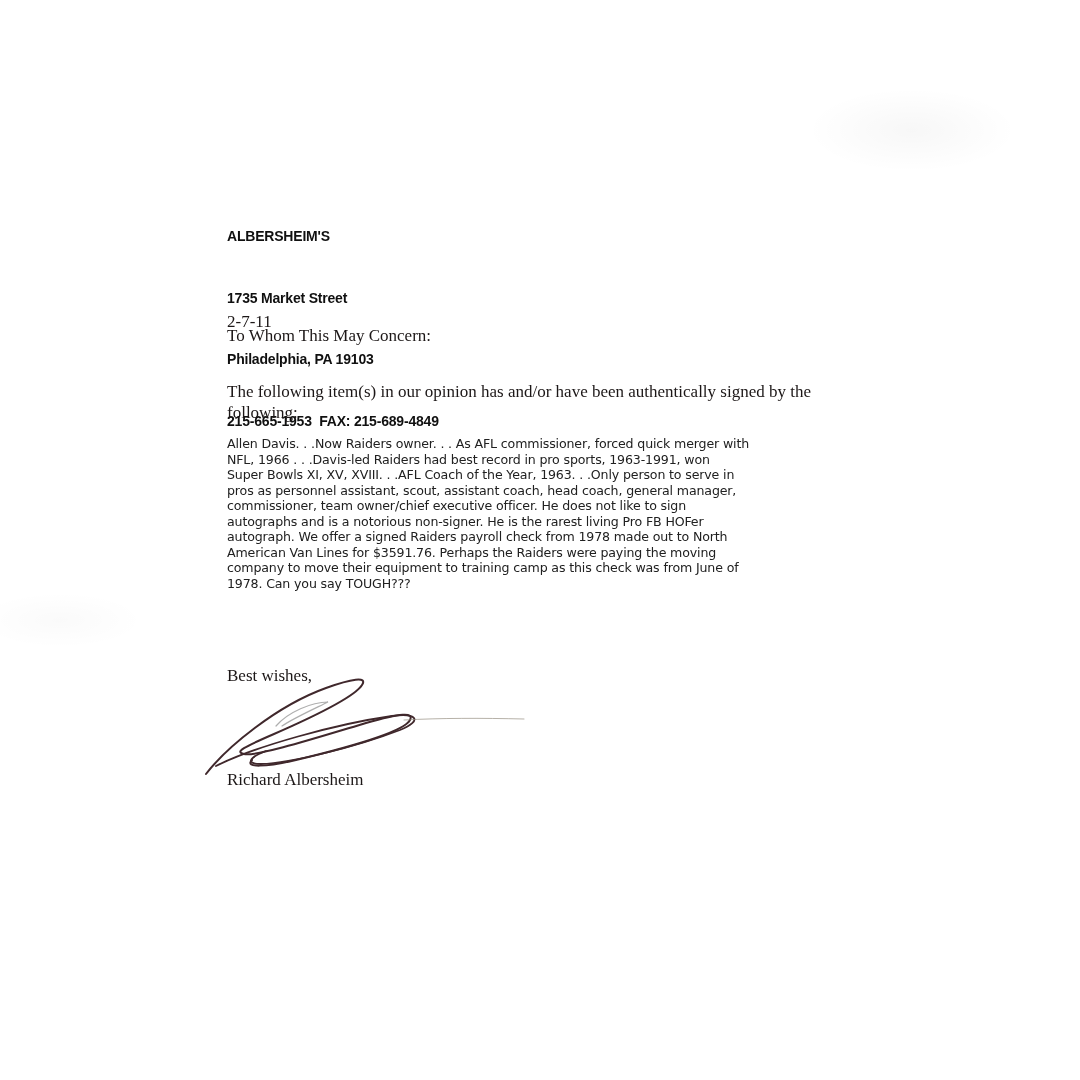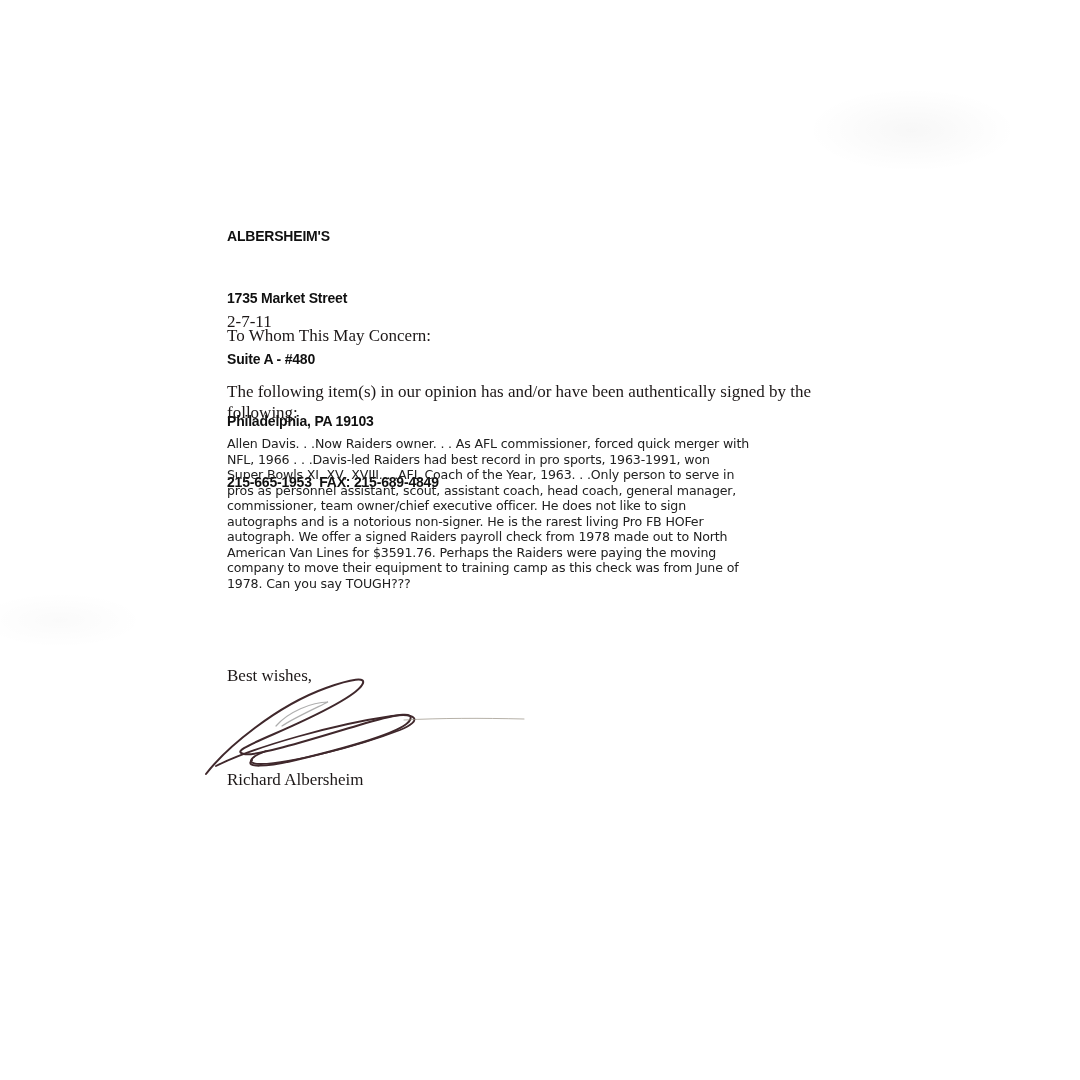--- a/index.html
+++ b/index.html
@@ -52,21 +52,20 @@
   .signer      { left: 227px; top: 770px; }
 </style>
 </head>
 <body>
 
 <div class="page">
 
   <div class="abs letterhead">
     <div>ALBERSHEIM'S</div>
     <div>1735 Market Street</div>
-    <div>Suite A - #480</div>
     <div>Philadelphia, PA 19103</div>
     <div>215-665-1953  FAX: 215-689-4849</div>
   </div>
 
   <div class="abs serif date">2-7-11</div>
 
   <div class="abs serif salutation">To Whom This May Concern:</div>
 
   <div class="abs serif intro">The following item(s) in our opinion has and/or have been authentically signed by the
 following:</div>

